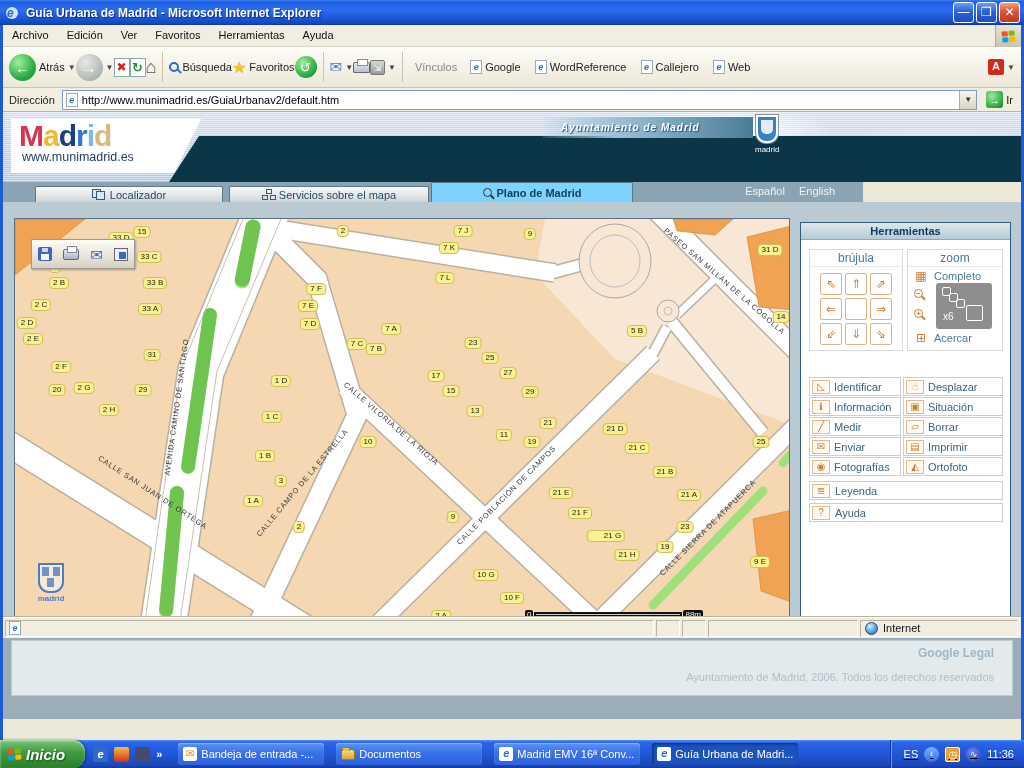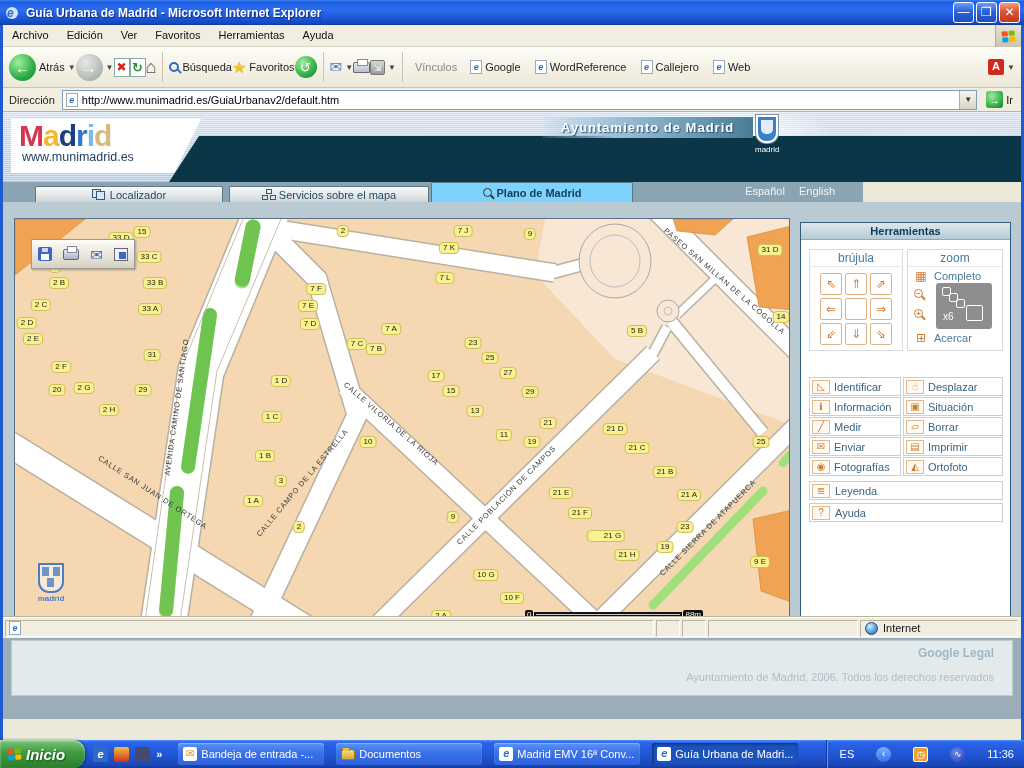--- a/index.html
+++ b/index.html
@@ -94,22 +94,22 @@
       linear-gradient(180deg,#dcebfb,#b6cfe6); }
   .navy-band { position:absolute; left:166px; top:24px; right:0; bottom:0; background:#0b3648;
     clip-path:polygon(30px 0, 100% 0, 100% 100%, 0 100%); }
   .logo-box { position:absolute; left:8px; top:7px; width:190px; height:54px; background:#fff;
     clip-path:polygon(0 0, 100% 0, 86% 100%, 0 100%); padding:2px 0 0 8px; }
   .logo-word { font-size:30px; font-weight:bold; letter-spacing:-1px; line-height:30px; }
   .logo-site { font-size:12.5px; color:#1a3c5c; margin:-1px 0 0 3px; }
   .ayto-strip { position:absolute; left:540px; top:5px; width:210px; height:21px;
     background:linear-gradient(90deg, rgba(190,215,232,.15), #9cc0d8 35%, #4a7c98);
     display:flex; align-items:center; }
-  .ayto-strip span { color:#fff; font-weight:bold; font-size:13px; letter-spacing:1px; padding-left:18px;
-    text-shadow:1px 1px 1px #27506c; white-space:nowrap; }
+  .ayto-strip span { color:#fff; font-weight:bold; font-size:10px; letter-spacing:1px; padding-left:18px;
+    text-shadow:1px 1px 1px #27506c; white-space:nowrap;font-style:italic; }
   .shield { position:absolute; left:752px; top:3px; width:24px; text-align:center; }
   .shield .sh-body { width:22px; height:28px; margin:0 auto; background:#3a80c8; border:2px solid #fff;
     border-radius:0 0 10px 10px; box-shadow:0 0 0 1px #89a; position:relative; }
   .sh-body::before { content:""; position:absolute; left:3px; top:3px; width:12px; height:14px;
     background:#fff; border-radius:0 0 5px 5px; opacity:.85; }
   .shield .sh-cap { color:#fff; font-size:8px; margin-top:2px; }
 
   
   .tabrow { position:absolute; left:3px; top:182px; width:860px; height:20px; background:#8ba4b3; }
   .tab { position:absolute; bottom:0; height:16px; background:linear-gradient(#fbfbfb,#cfd6d8);
@@ -237,22 +237,22 @@
   .task-btn.active { background:#1c52bc; box-shadow:inset 1px 1px 3px #0c2a78; }
   .task-btn .t-label { white-space:nowrap; overflow:hidden; }
   .ico-ie { width:14px; height:14px; background:#fff; border-radius:2px; color:#2f6ac8; font-weight:bold;
     font-style:italic; font-size:11px; text-align:center; line-height:13px; flex:none; }
   .ico-mail { width:14px; height:14px; background:#fff; border-radius:2px; color:#e08820; font-size:10px;
     text-align:center; line-height:13px; flex:none; }
   .ico-folder { width:14px; height:11px; background:linear-gradient(#f8dc80,#d8a830); border:1px solid #a87818;
     border-radius:1px 3px 2px 2px; position:relative; flex:none; }
   .ico-folder::before { content:""; position:absolute; left:0; top:-3px; width:6px; height:3px;
     background:#e8c050; border:1px solid #a87818; border-bottom:none; }
-  .tray { margin-left:auto; height:28px; display:flex; align-items:center; gap:22px; padding:0 10px 0 12px;
-    border-left:1px solid #6a9af8; box-shadow:-1px 0 0 #12349a; }
+  .tray { margin-left:auto; height:28px; display:flex; align-items:center; gap:6px; padding:0 10px 0 12px;
+    border-left:1px solid #6a9af8; box-shadow:-1px 0 0 #12349a;text-decoration:underline; }
   .tray .es { color:#fff; font-size:11px; }
   .tray-chev { width:15px; height:15px; border-radius:50%; background:linear-gradient(#7ab0ff,#3a70e8);
     color:#fff; font-size:10px; text-align:center; line-height:14px; }
   .tray-clockico { width:15px; height:15px; background:#f0a030; border:1px solid #fff; border-radius:2px;
     color:#fff; font-size:10px; text-align:center; line-height:13px; }
   .tray-wave { width:15px; height:15px; border-radius:50%; background:radial-gradient(circle at 40% 35%,#6a8af0,#2a3ab0);
     color:#fff; font-size:9px; text-align:center; line-height:14px; }
   .tray .time { color:#fff; font-size:11px; }
 </style>
 </head>

